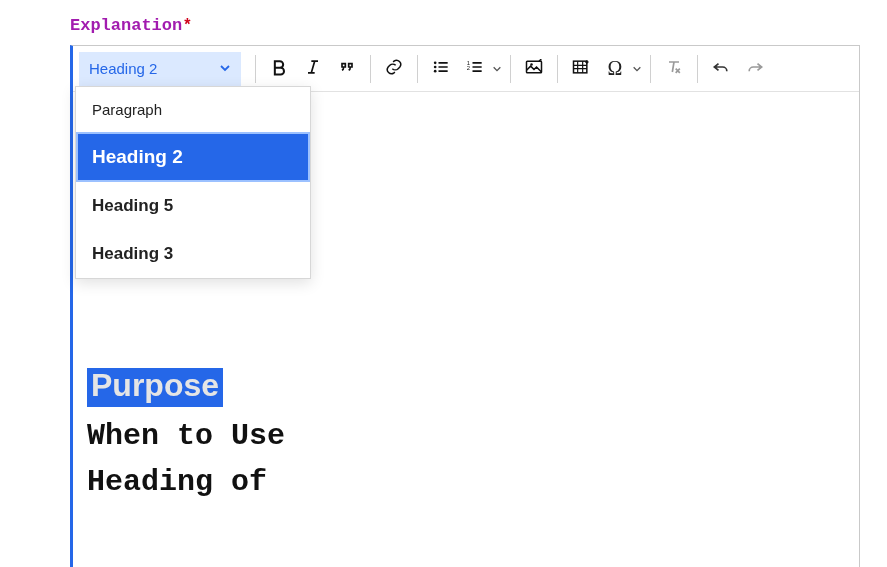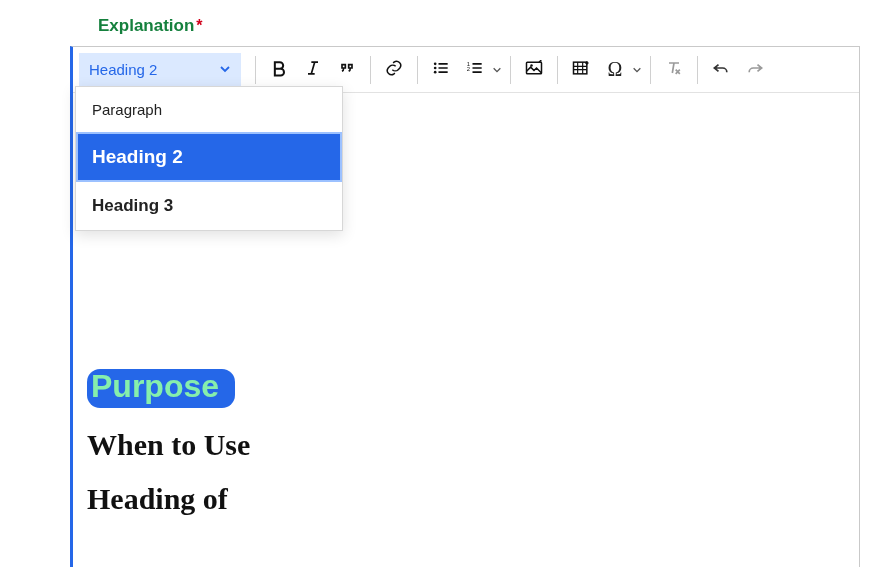--- a/index.html
+++ b/index.html
@@ -6,25 +6,24 @@
   html, body { margin: 0; padding: 0; }
   body {
     width: 887px;
     height: 567px;
     background: #fff;
     font-family: Arial, Helvetica, sans-serif;
     position: relative;
     padding: 16px 0 0 70px;
   }
   .field-label {
-    font-family: Liberation Sans, sans-serif;
+    font-family: Liberation Mono, monospace;
     font-weight: 700;
     font-size: 17px;
-    color: #15803d;
-    margin-left: 28px;
+    color: #a21caf;
   }
   .required-star { color: #d0021b; margin-left: 2px; font-weight: 700; }
   .editor-wrap {
     border: 1px solid #c9c9c9;
     border-left: 3px solid #2567e8;
     margin-top: 10px;
     width: 790px;
     background: #fff;
   }
   .toolbar {
@@ -97,39 +96,38 @@
     vertical-align: super;
     font-size: 12px;
     margin-left: 2px;
   }
   .h-purpose {
     display: inline-block;
     font-family: Arial, Helvetica, sans-serif;
     font-weight: 900;
     font-size: 32px;
     background: #2567e8;
-    color: #86efac;
-    padding: 0 16px 4px 4px;
+    color: #e5e5e5;
+    padding: 0 4px 4px 4px;
     margin-top: 258px;
     line-height: 1.1;
-    border-radius: 13px;
   }
   .h-std {
-    font-family: Liberation Serif, serif;
+    font-family: Liberation Mono, monospace;
     font-weight: 900;
     font-size: 30px;
     color: #111;
-    margin-top: 20px;
+    margin-top: 12px;
   }
 
   .dropdown {
     position: absolute;
     left: 75px;
     top: 86px;
-    width: 268px;
+    width: 236px;
     background: #fff;
     border: 1px solid #d7d7d7;
     box-shadow: 0 4px 14px rgba(0,0,0,.12);
     z-index: 50;
     font-family: Arial, Helvetica, sans-serif;
   }
   .dd-item {
     padding: 14px 16px;
     font-size: 15px;
     color: #222;
@@ -295,14 +293,15 @@
 
     <div><span class="h-purpose">Purpose</span></div>
     <div class="h-std">When to Use</div>
     <div class="h-std">Heading of</div>
   </div>
 </div>
 
 <div class="dropdown" id="dd">
     <div class="dd-item">Paragraph</div>
     <div class="dd-item selected">Heading 2</div>
+    <div class="dd-item big">Heading 5</div>
     <div class="dd-item big">Heading 3</div>
   </div>
 
 </body></html>

